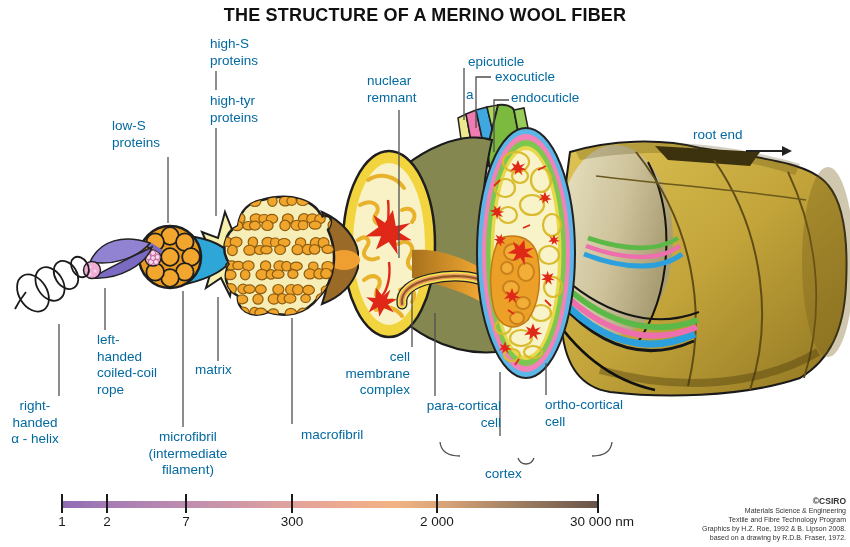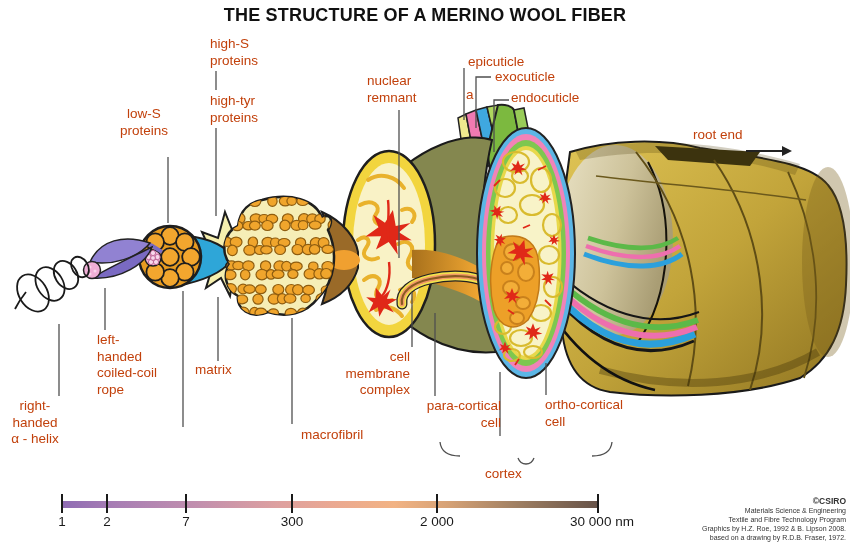--- a/index.html
+++ b/index.html
@@ -1,24 +1,24 @@
 <!DOCTYPE html>
 <html><head>
 <meta charset="utf-8">
 <style>
   html,body{margin:0;padding:0;background:#fff;}
   #canvas{position:relative;width:850px;height:547px;background:#ffffff;overflow:hidden;
           font-family:"Liberation Sans",sans-serif;}
   #diagram-svg{position:absolute;left:0;top:0;}
-  .lbl{position:absolute;font:13.5px/16.5px "Liberation Sans",sans-serif;color:#c2410c;white-space:pre-line;}
+  .lbl{position:absolute;font:13.5px/16.5px "Liberation Sans",sans-serif;color:#0369a1;white-space:pre-line;}
   #lab-title{position:absolute;left:0;top:5px;width:850px;text-align:center;
              font:bold 18px "Liberation Sans",sans-serif;color:#111;letter-spacing:.2px;white-space:nowrap;}
   #lab-highs{left:210px;top:36px}
   #lab-hightyr{left:210px;top:93px}
-  #lab-lows{left:112px;top:106px;width:64px;text-align:center}
+  #lab-lows{left:112px;top:118px;width:64px;text-align:left}
   #lab-nuclear{left:367px;top:73px}
   #lab-epi{left:468px;top:54px}
   #lab-exo{left:495px;top:69px}
   #lab-a{left:466px;top:87px}
   #lab-endo{left:511px;top:90px}
   #lab-root{left:693px;top:127px}
   #lab-rope{left:97px;top:332px}
   #lab-matrix{left:195px;top:362px}
   #lab-helix{left:2px;top:398px;width:66px;text-align:center}
   #lab-micro{left:123px;top:429px;width:130px;text-align:center}
@@ -397,20 +397,23 @@
 <div class="lbl" id="lab-endo">endocuticle</div>
 <div class="lbl" id="lab-root">root end</div>
 <div class="lbl" id="lab-rope">left-
 handed
 coiled-coil
 rope</div>
 <div class="lbl" id="lab-matrix">matrix</div>
 <div class="lbl" id="lab-helix">right-
 handed
 α - helix</div>
+<div class="lbl" id="lab-micro">microfibril
+(intermediate
+filament)</div>
 <div class="lbl" id="lab-macro">macrofibril</div>
 <div class="lbl" id="lab-cmc">cell
 membrane
 complex</div>
 <div class="lbl" id="lab-para">para-cortical
 cell</div>
 <div class="lbl" id="lab-ortho">ortho-cortical
 cell</div>
 <div class="lbl" id="lab-cortex">cortex</div>
 

